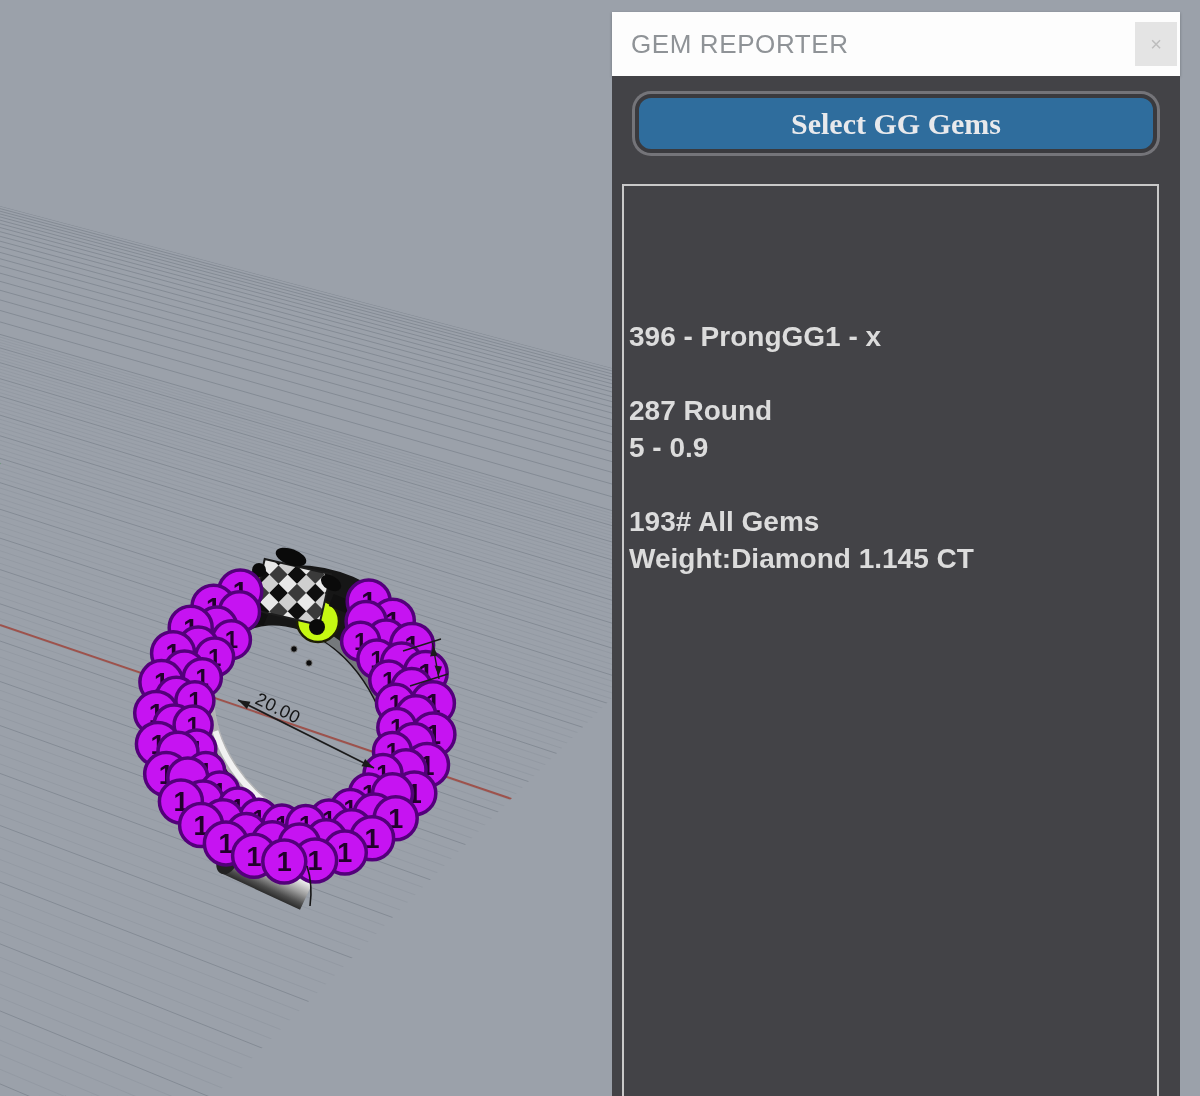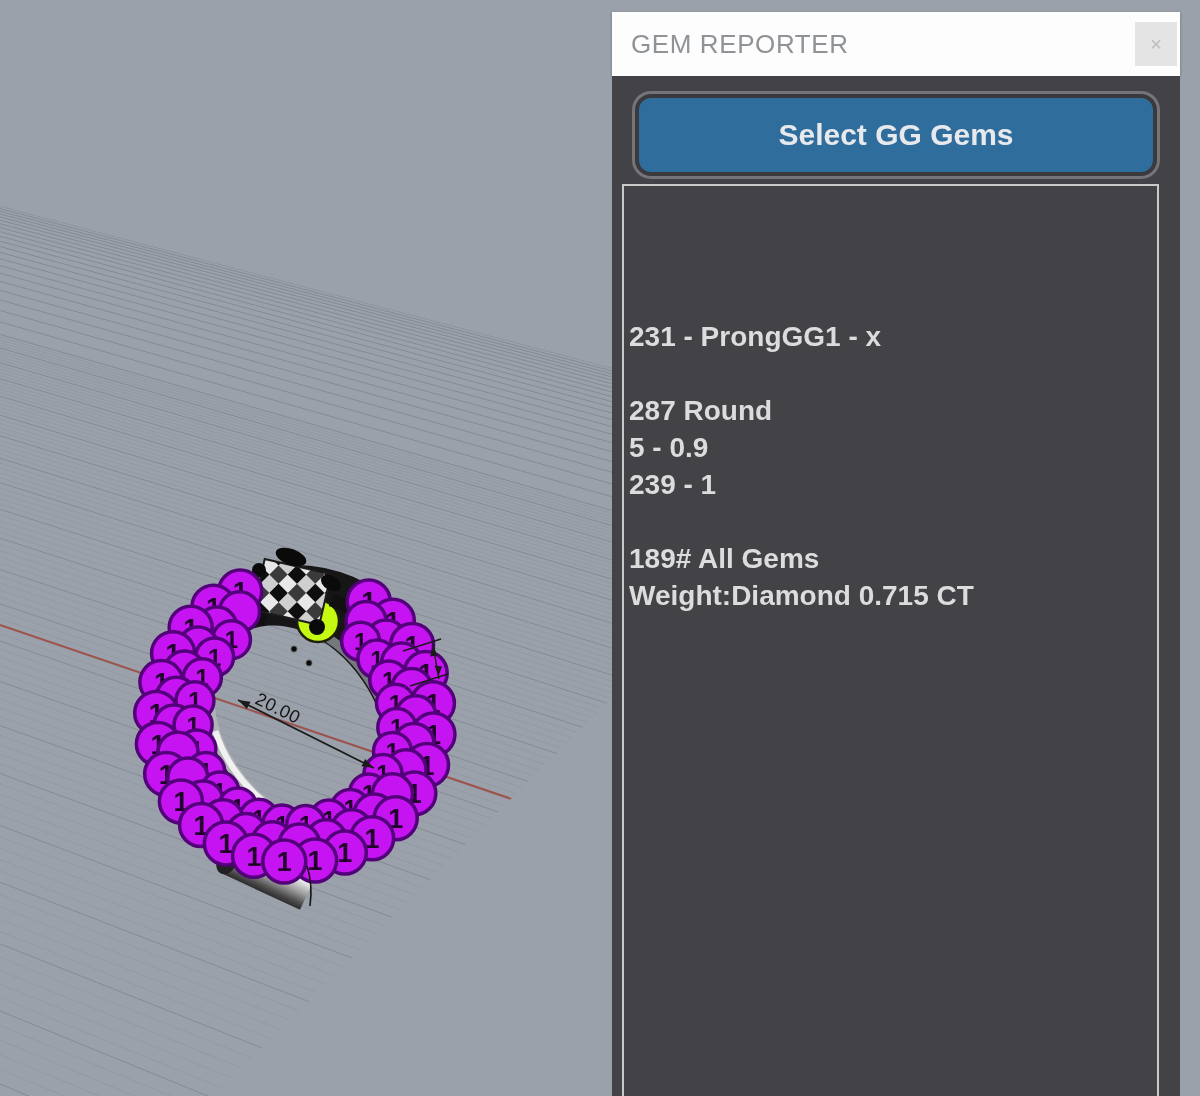--- a/index.html
+++ b/index.html
@@ -23,25 +23,25 @@
   }
   .close-btn{
     position:absolute;top:10px;right:3px;width:42px;height:44px;background:#e4e4e4;
     display:flex;align-items:center;justify-content:center;
     font-size:20px;color:#bdbdbd;cursor:pointer;user-select:none;
   }
   .panel-body{
     position:absolute;top:64px;left:0;right:0;bottom:0;background:#434347;overflow:hidden;
   }
   .select-btn{
-    display:block;margin:18px auto 0;width:522px;height:82px;
+    display:block;margin:18px auto 0;width:522px;height:59px;
     background:#2f6d9d;color:#e8e9ec;
     border:4px solid #3a3a3e;border-radius:16px;
     box-shadow:0 0 0 3px #747479;
-    font-family:Liberation Sans, sans-serif;font-size:30px;font-weight:bold;
+    font-family:Liberation Serif, serif;font-size:30px;font-weight:bold;
     cursor:pointer;
   }
   .report-box{
     position:absolute;left:10px;right:21px;top:108px;bottom:-10px;
     border:2px solid #c9c9c9;
     padding-top:132px;box-sizing:border-box;
   }
   .report-line{
     min-height:37px;line-height:37px;padding-left:5px;
     font-size:28px;font-weight:bold;color:#dcdcdc;white-space:nowrap;
@@ -483,24 +483,23 @@
   <div class="panel">
     <div class="titlebar">
       <span class="title">GEM REPORTER</span>
       <div class="close-btn">
         <span>×</span>
       </div>
     </div>
     <div class="panel-body">
       <button class="select-btn" id="select-btn" style="background: rgb(47, 109, 157);">Select GG Gems</button>
       <div class="report-box">
-        <div class="report-line">231 - ProngGG1 - x</div>
+        <div class="report-line">396 - ProngGG1 - x</div>
         <div class="report-line"></div>
         <div class="report-line">287 Round</div>
         <div class="report-line">5 - 0.9</div>
-        <div class="report-line">239 - 1</div>
         <div class="report-line"></div>
-        <div class="report-line">189# All Gems</div>
-        <div class="report-line">Weight:Diamond 0.715 CT</div>
+        <div class="report-line">193# All Gems</div>
+        <div class="report-line">Weight:Diamond 1.145 CT</div>
       </div>
     </div>
   </div>
 </div>
 
 </body></html>

